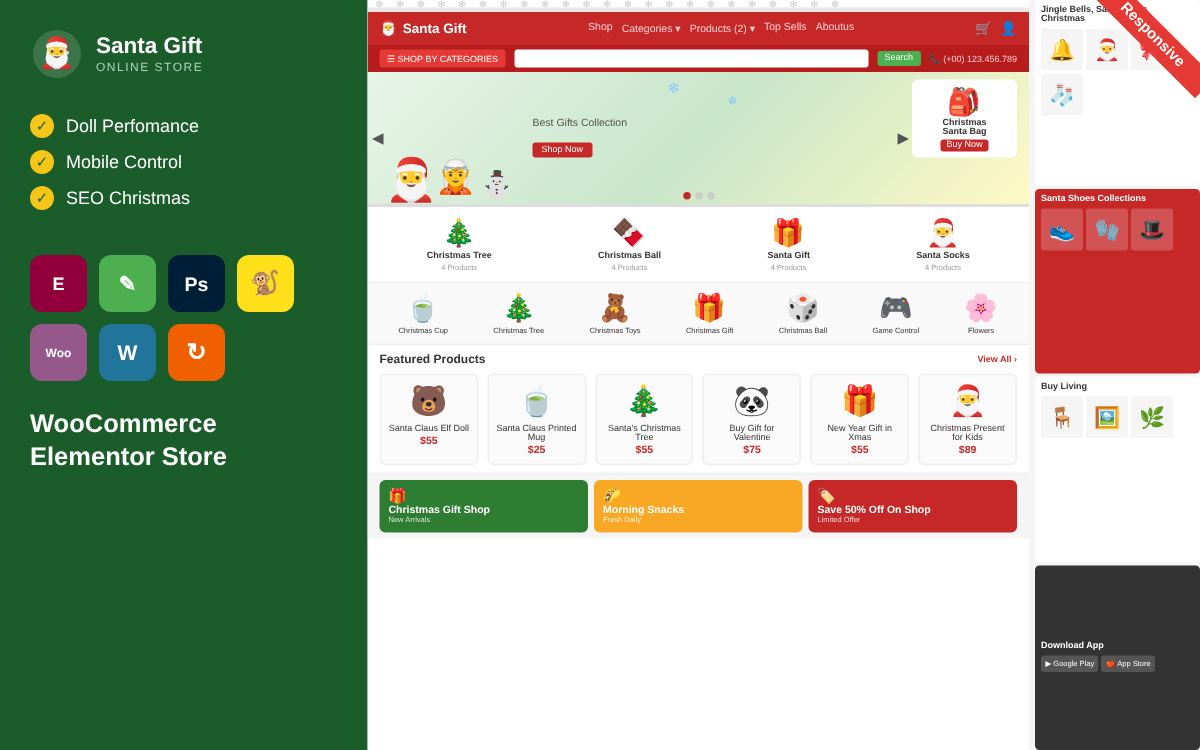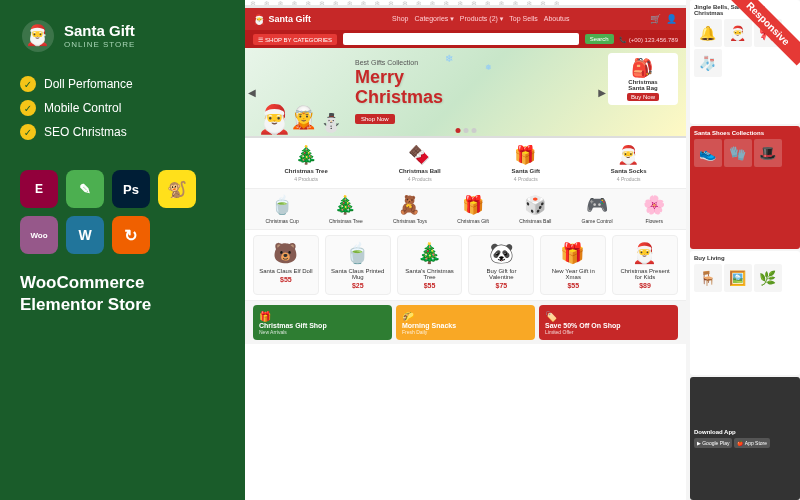--- a/index.html
+++ b/index.html
@@ -510,24 +510,20 @@
 
       <span class="snowflake" style="top:5px;left:200px;font-size:10px;">❄</span>
       <span class="snowflake" style="top:15px;left:240px;font-size:8px;">❅</span>
 
       <div style="font-size:28px;position:absolute;left:12px;bottom:0;">🎅</div>
       <div style="font-size:22px;position:absolute;left:45px;bottom:5px;">🧝</div>
       <div style="font-size:18px;position:absolute;left:75px;bottom:2px;">⛄</div>
 
       <div class="hero-content" style="margin-left:95px;">
         <div class="hero-label">Best Gifts Collection</div>
-        <div class="hero-title">
-          <span>Merry</span><br>
-          <span>Christmas</span>
-        </div>
         <div class="hero-btn">Shop Now</div>
       </div>
 
       <div style="position:absolute;right:8px;top:5px;background:#fff;border-radius:4px;padding:4px;width:70px;font-size:6px;color:#333;text-align:center;">
         <div style="font-size:18px;">🎒</div>
         <div style="font-weight:700;margin-bottom:2px;">Christmas<br>Santa Bag</div>
         <div style="background:#c62828;color:#fff;padding:1px 4px;border-radius:2px;display:inline-block;">Buy Now</div>
       </div>
 
       <div style="position:absolute;left:3px;top:50%;transform:translateY(-50%);color:#555;font-size:10px;cursor:pointer;">◀</div>
@@ -588,20 +584,24 @@
         <span style="font-size:18px;">🎮</span>
         <span style="font-size:5px;color:#333;text-align:center;">Game Control</span>
       </div>
       <div style="display:flex;flex-direction:column;align-items:center;gap:2px;">
         <span style="font-size:18px;">🌸</span>
         <span style="font-size:5px;color:#333;text-align:center;">Flowers</span>
       </div>
     </div>
 
     <div class="product-section">
+      <div class="section-title">
+        <span>Featured Products</span>
+        <span style="color:#c62828;font-size:6px;cursor:pointer;">View All ›</span>
+      </div>
       <div class="products-grid">
         <div class="product-card">
           <span class="product-emoji">🐻</span>
           <span class="product-name">Santa Claus Elf Doll</span>
           <span class="product-price">$55</span>
         </div>
         <div class="product-card">
           <span class="product-emoji">🍵</span>
           <span class="product-name">Santa Claus Printed Mug</span>
           <span class="product-price">$25</span>

